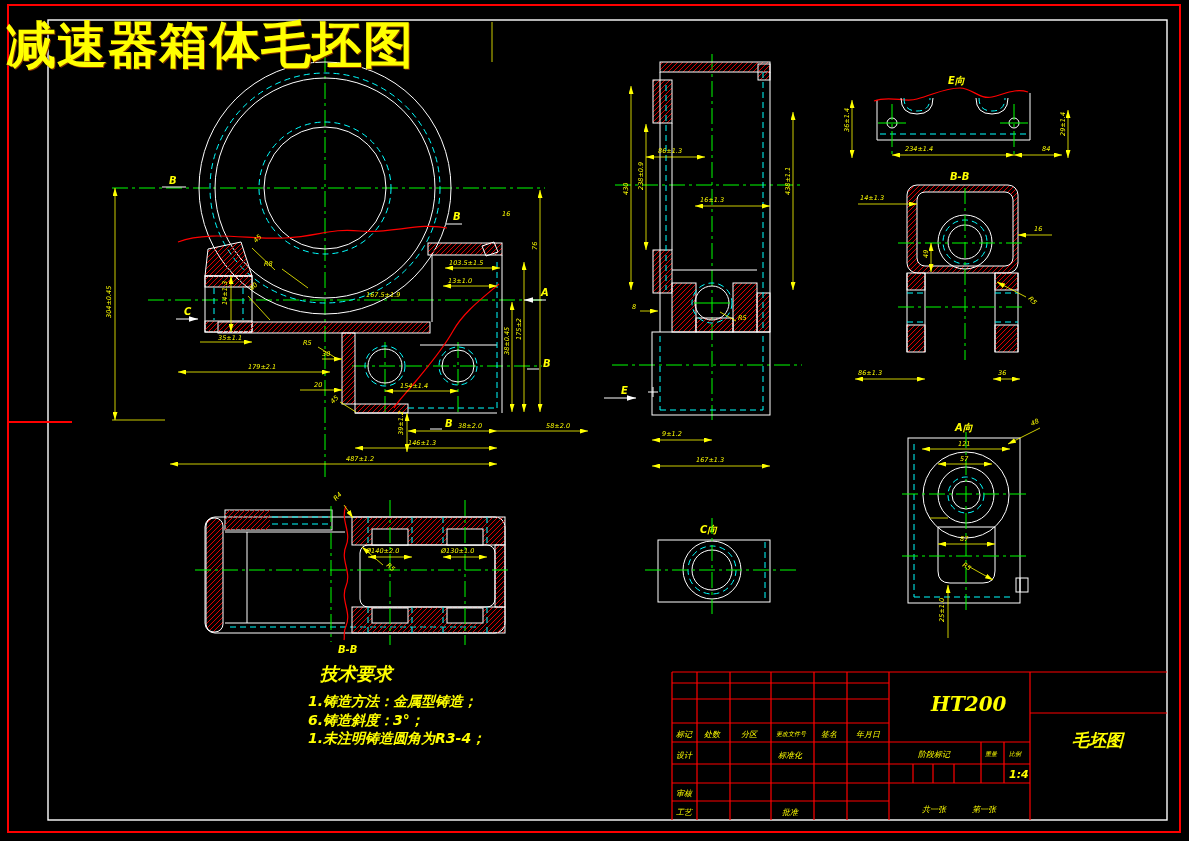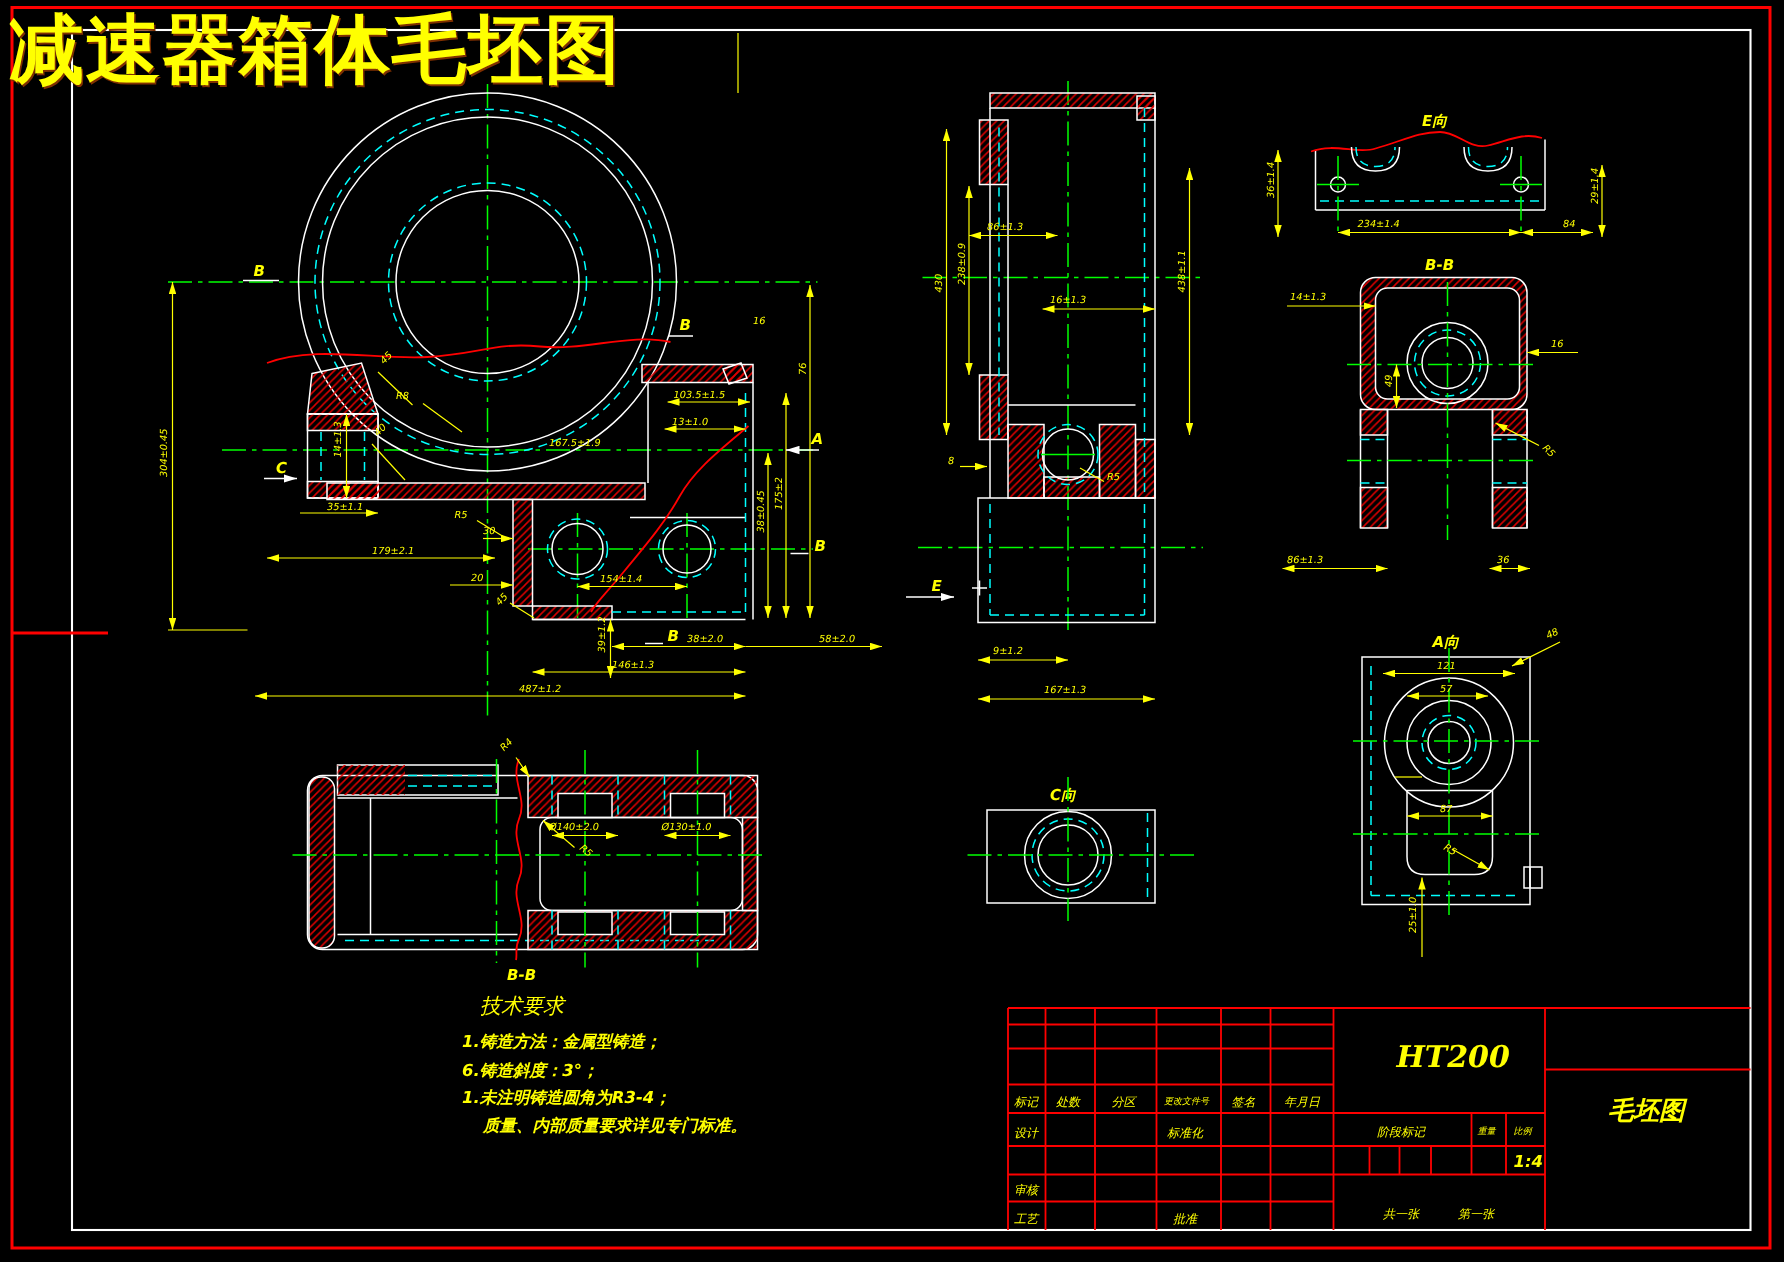--- a/index.html
+++ b/index.html
@@ -14,24 +14,24 @@
   .hz{fill:url(#h);stroke:#fff;stroke-width:1}
   .hz0{fill:url(#h);stroke:none}
   .tb{stroke:#ff0000;stroke-width:1.2;fill:none}
   text.d{fill:#ffff00;font:italic 6.5px "DejaVu Sans",sans-serif}
   text.v{fill:#ffff00;font:italic bold 10px "DejaVu Sans",sans-serif}
   text.t{fill:#ffff00;font:italic 8px "DejaVu Sans",sans-serif}
   text.t2{fill:#ffff00;font:italic 6px "DejaVu Sans",sans-serif}
   text.h1{fill:#ffff00;font:italic bold 20px "DejaVu Serif",serif}
   text.h2{fill:#ffff00;font:italic bold 17px "DejaVu Sans",sans-serif}
   text.h3{fill:#ffff00;font:italic bold 11px "DejaVu Sans",sans-serif}
-  #main-title{position:absolute;left:6px;top:0;color:#ffff00;font-size:50px;font-weight:bold;letter-spacing:1px;white-space:nowrap;font-family:Liberation Sans, sans-serif;text-shadow:1px 1px 0 #803000}
+  #main-title{position:absolute;left:6px;top:12px;color:#ffff00;font-size:50px;font-weight:bold;letter-spacing:1px;white-space:nowrap;font-family:Liberation Sans, sans-serif;text-shadow:1px 1px 0 #803000}
   #tech{position:absolute;left:308px;top:662px;color:#ffff00;font-style:italic;width:350px}
-  #tech .hd{font-size:14px;font-weight:normal;margin:0 0 6px 12px}
-  #tech .ln{font-size:11px;font-weight:bold;line-height:18.5px;white-space:nowrap}
+  #tech .hd{font-size:18px;font-weight:bold;margin:0 0 6px 12px}
+  #tech .ln{font-size:14px;font-weight:bold;line-height:18.5px;white-space:nowrap}
   #tech .ind{margin-left:14px}
 </style>
 </head>
 <body>
 
 <div id="page">
 
 <svg id="cad" width="1189" height="841" viewBox="0 0 1189 841">
 <defs>
   <pattern id="h" width="5" height="5" patternUnits="userSpaceOnUse">
@@ -399,16 +399,15 @@
 </g>
 </svg>
 
 <div id="main-title">减速器箱体毛坯图</div>
 
 <div id="tech">
   <div class="hd">技术要求</div>
   <div class="ln">1.铸造方法：金属型铸造；</div>
   <div class="ln">6.铸造斜度：3°；</div>
   <div class="ln">1.未注明铸造圆角为R3-4；</div>
-  <div class="ln ind">质量、内部质量要求详见专门标准。</div>
 </div>
 
 </div>
 
 </body></html>

